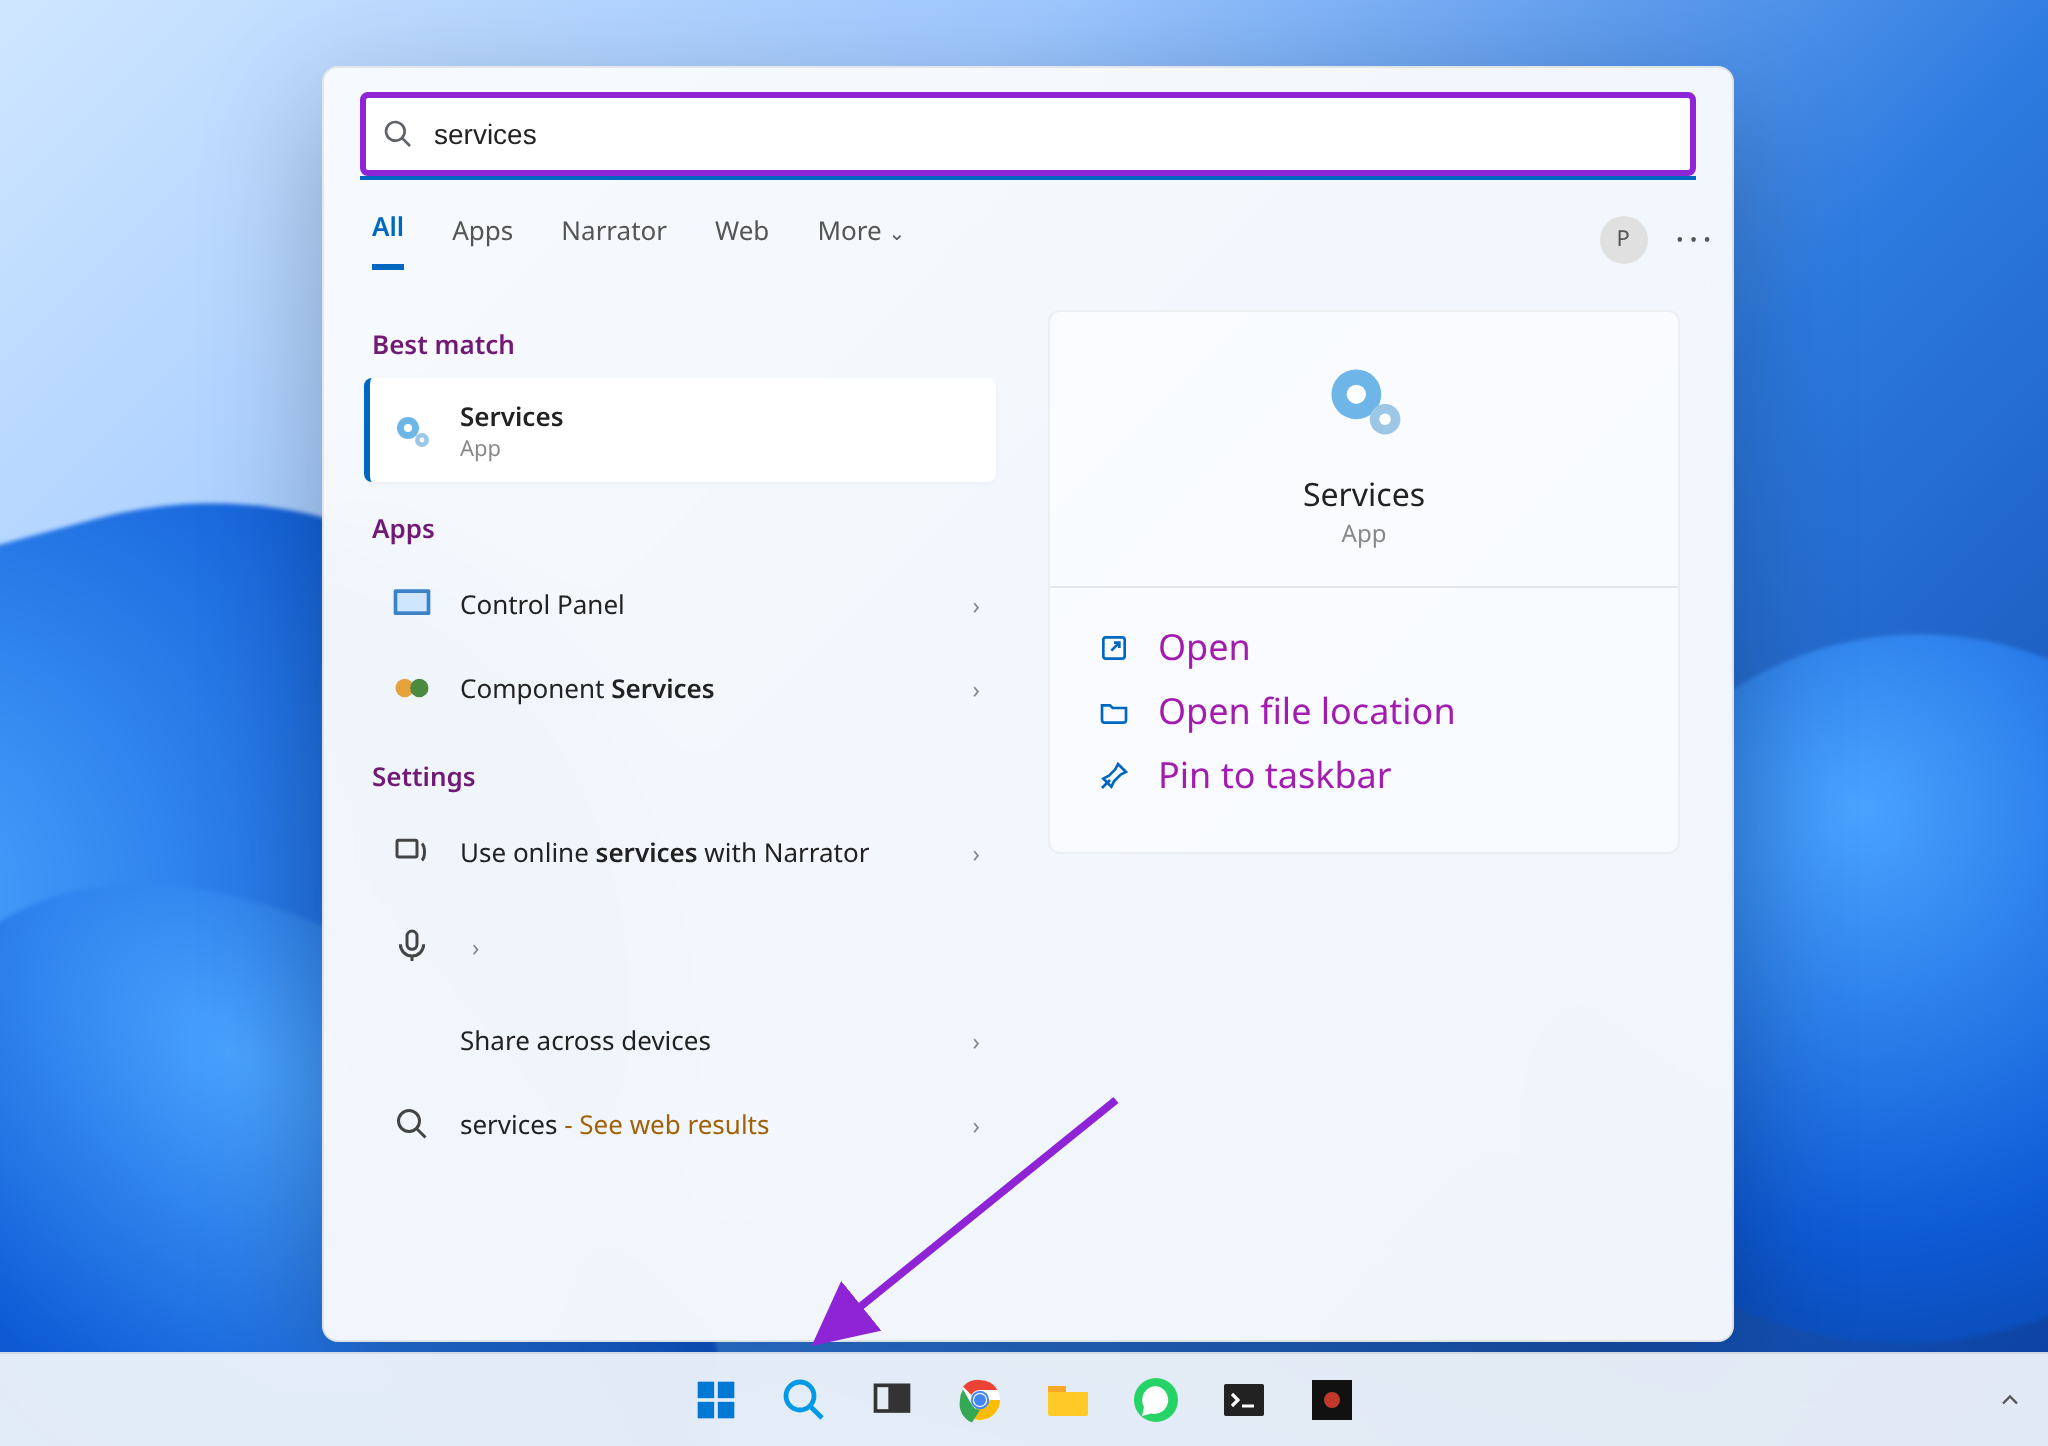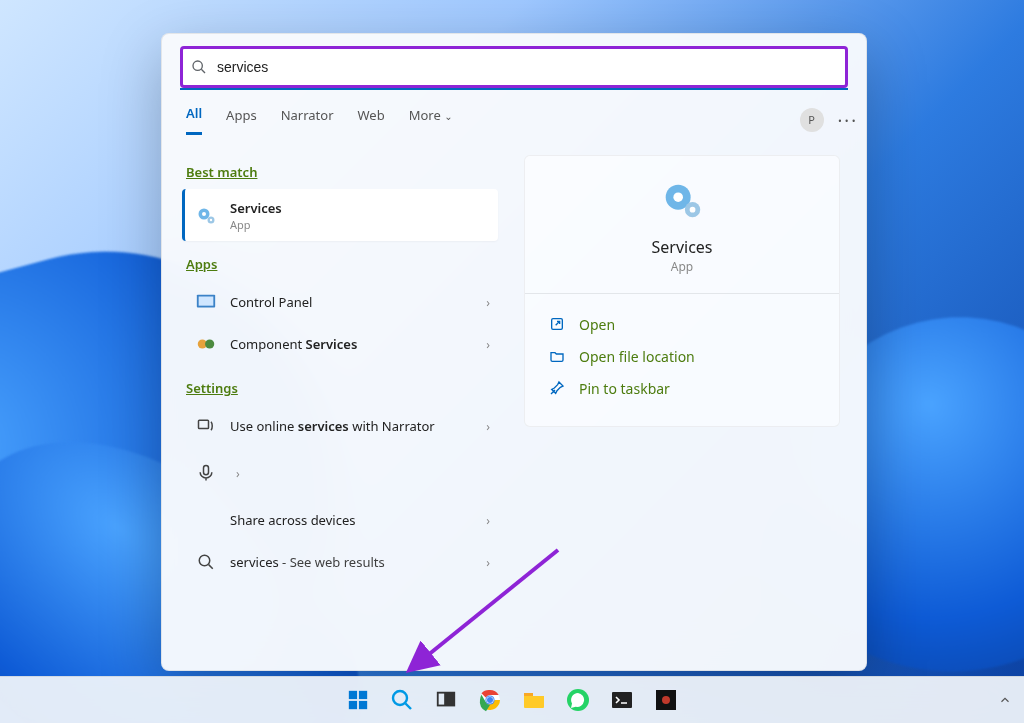--- a/index.html
+++ b/index.html
@@ -14,36 +14,36 @@
   .search-input{flex:1;border:none;outline:none;font-size:14px;color:#222;background:transparent;}
   .search-underline{height:2px;background:#0067c0;margin:0 18px;}
   .tabs-row{display:flex;align-items:center;padding:14px 8px 0 24px;font-size:13px;color:#555;}
   .tab{margin-right:24px;cursor:pointer;padding-bottom:10px;}
   .tab.active{color:#0067c0;font-weight:600;border-bottom:3px solid #0067c0;}
   .tabs-row .spacer{flex:1;}
   .avatar{width:24px;height:24px;border-radius:50%;background:#e0e0e0;color:#555;font-size:11px;display:flex;align-items:center;justify-content:center;margin-right:14px;}
   .more-dots{font-size:18px;color:#555;letter-spacing:2px;cursor:pointer;}
   .body{display:flex;flex:1;overflow:hidden;}
   .left-col{width:312px;padding:14px 0 0 24px;}
-  .sec-head{font-size:13px;font-weight:600;color:#4d7c0f;margin:14px 0 8px 0;text-decoration:underline;}
+  .sec-head{font-size:13px;font-weight:600;color:#701a75;margin:14px 0 8px 0;}
   .result-item{display:flex;align-items:center;height:42px;padding:0 8px;border-radius:4px;cursor:pointer;position:relative;}
   .result-item.best{background:#fff;border-left:3px solid #0067c0;margin-left:-4px;padding-left:9px;height:52px;box-shadow:0 1px 2px rgba(0,0,0,.04);}
   .ri-icon{width:24px;height:24px;flex:none;margin-right:12px;display:flex;align-items:center;justify-content:center;}
   .ri-text{flex:1;min-width:0;}
   .ri-title{font-size:13px;color:#222;white-space:nowrap;overflow:hidden;text-overflow:ellipsis;}
   .ri-title strong{font-weight:600;}
   .ri-sub{font-size:11px;color:#888;}
   .chev{color:#888;font-size:12px;margin-left:6px;}
   .right-col{flex:1;padding:20px 26px 0 26px;}
   .detail-card{background:rgba(255,255,255,.55);border:1px solid rgba(0,0,0,.05);border-radius:6px;padding:22px 24px;}
   .dc-icon{width:46px;height:46px;margin:0 auto 12px auto;}
   .dc-title{text-align:center;font-size:16px;color:#222;}
   .dc-sub{text-align:center;font-size:12px;color:#888;margin-bottom:18px;}
   .dc-hr{height:1px;background:#e3e6ea;margin:0 -24px 14px -24px;}
-  .action{display:flex;align-items:center;height:32px;font-size:14px;color:#4d7c0f;cursor:pointer;}
+  .action{display:flex;align-items:center;height:32px;font-size:18px;color:#a21caf;cursor:pointer;}
   .action .aicon{width:16px;height:16px;margin-right:14px;color:#0067c0;flex:none;}
   
   .gear{width:100%;height:100%;}
   
   .taskbar{position:absolute;left:0;right:0;bottom:0;height:46px;background:rgba(244,247,251,.92);border-top:1px solid rgba(0,0,0,.08);display:flex;align-items:center;backdrop-filter:blur(20px);}
   .tb-center{position:absolute;left:50%;transform:translateX(-50%);display:flex;gap:6px;}
   .tb-item{width:38px;height:38px;border-radius:4px;display:flex;align-items:center;justify-content:center;cursor:pointer;}
   .tb-right{position:absolute;right:12px;color:#555;}
   
   .anno-arrow{position:absolute;pointer-events:none;}
@@ -155,21 +155,21 @@
         </div>
 
         <div class="result-item">
           <div class="ri-icon">
             <svg viewBox="0 0 24 24" width="18" height="18" fill="none" stroke="#444" stroke-width="2">
                 <circle cx="10" cy="10" r="7"></circle>
                 <line x1="21" y1="21" x2="15.5" y2="15.5"></line>
               </svg>
           </div>
           <div class="ri-text">
-              <div class="ri-title"><span>services</span><span style="color:#404040"> - See web results</span></div>
+              <div class="ri-title"><span>services</span><span style="color:#a16207"> - See web results</span></div>
             </div>
           <div class="chev">›</div>
         </div>
       </div>
 
       <div class="right-col">
         <div class="detail-card">
           <div class="dc-icon">
             <svg viewBox="0 0 48 48">
                 <circle cx="20" cy="20" r="13" fill="#6fb6e8"></circle>

